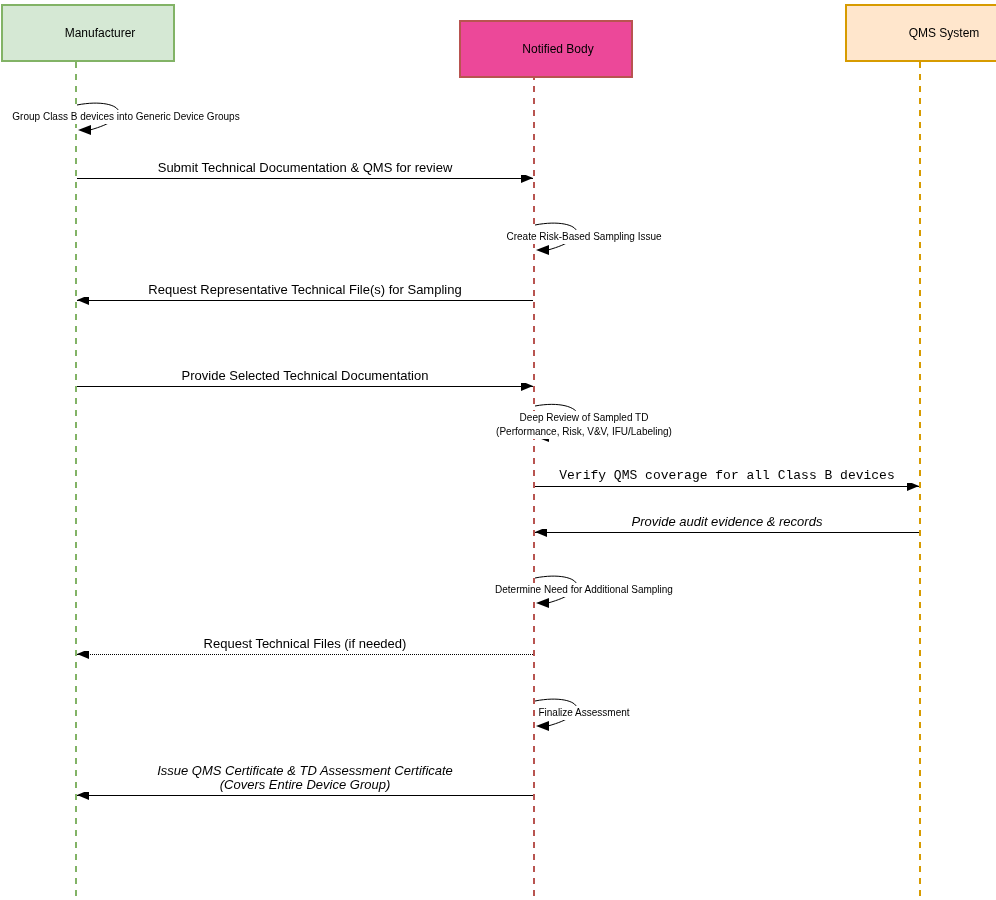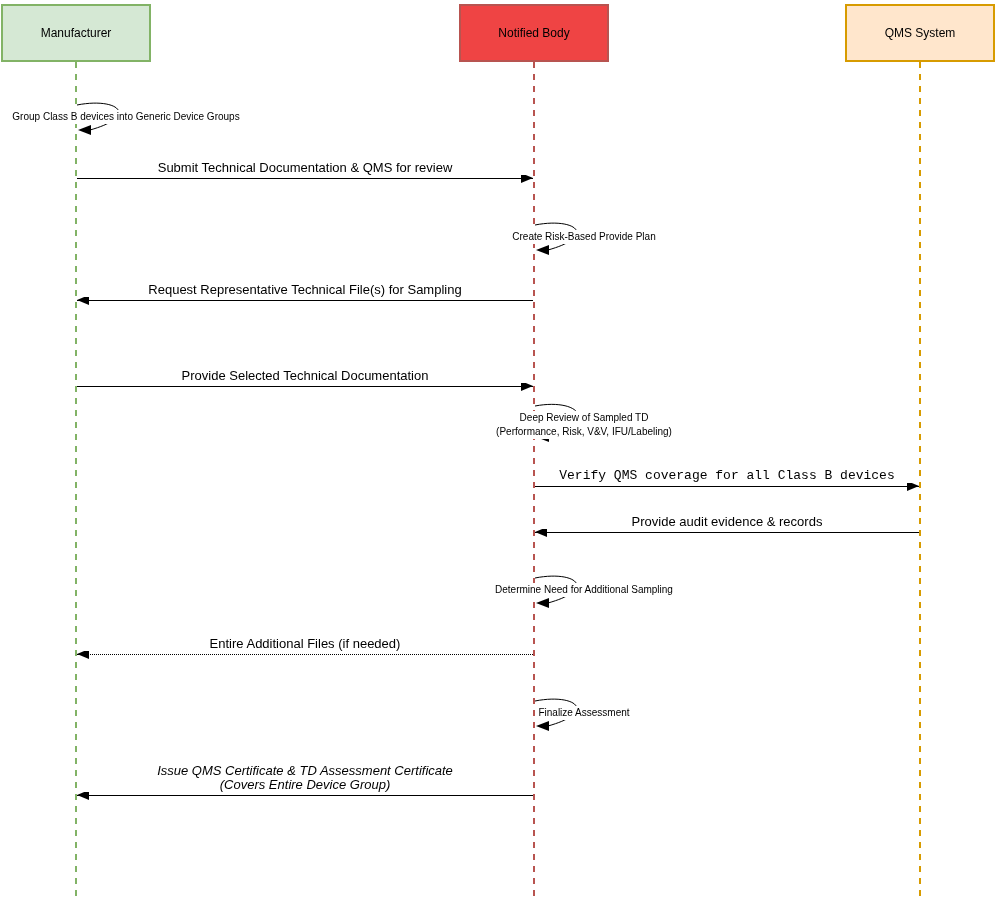--- a/index.html
+++ b/index.html
@@ -1,21 +1,21 @@
 <!DOCTYPE html>
 <html><head>
 <meta charset="utf-8">
 <style>
   html,body{margin:0;padding:0;background:#ffffff;}
   .canvas{position:relative;width:996px;height:900px;background:#fff;overflow:hidden;
           font-family:"Liberation Sans","DejaVu Sans",sans-serif;color:#000;}
   .lifeline{position:absolute;top:62px;bottom:0;width:2px;
             background:repeating-linear-gradient(to bottom,var(--c) 0 6px,transparent 6px 12px);}
   .actor{position:absolute;width:146px;height:54px;border:2px solid #000;background:#eee;
-         display:flex;align-items:center;justify-content:center;font-size:12px;}
+         display:flex;align-items:center;justify-content:center;font-size:12px;padding-left:24px;}
   .msg{position:absolute;font-size:13px;line-height:14px;}
   .msg .lbl{text-align:center;margin-bottom:3px;white-space:pre-line;background:#fff;
             display:block;position:relative;z-index:2;}
   .msg .line{position:relative;height:0;border-top:1px solid #000;}
   .msg .line.dotted{border-top-style:dotted;}
   .msg .line .head{position:absolute;width:0;height:0;top:-6px;
                    border-top:5.5px solid transparent;border-bottom:5.5px solid transparent;}
   .msg .line .head.right{right:0;border-left:12px solid #000;}
   .msg .line .head.left{left:0;border-right:12px solid #000;}
   .selfmsg{position:absolute;width:70px;}
@@ -30,21 +30,21 @@
 
 <div class="canvas">
 
   <div class="lifeline" style="left:75px;--c:#82b366;"></div>
   <div class="lifeline" style="left:533px;--c:#b85450;"></div>
   <div class="lifeline" style="left:919px;--c:#d79b00;"></div>
 
   <div class="actor" style="left: 1px; top: 4px; background: rgb(213, 232, 212); border-color: rgb(130, 179, 102);">
     <span>Manufacturer</span>
   </div>
-  <div class="actor" style="left: 459px; top: 4px; background: #ef4444; border-color: rgb(184, 84, 80); text-align: right;">
+  <div class="actor" style="left: 459px; top: 20px; background: #ec4899; border-color: rgb(184, 84, 80); text-align: right;">
     <span>Notified Body</span>
   </div>
   <div class="actor" style="left: 845px; top: 4px; background: rgb(255, 230, 204); border-color: rgb(215, 155, 0);">
     <span>QMS System</span>
   </div>
 
   <div class="selfmsg" style="left:76px;top:100px;">
     <svg width="64" height="38">
       <path d="M1,5 C42,-3 64,16 14,30" fill="none" stroke="#000" stroke-width="1"></path>
       <polygon points="2,30 15,25 15,35" fill="#000"></polygon>
@@ -57,21 +57,21 @@
     <div class="line">
         <span class="head right"></span>
       </div>
   </div>
 
   <div class="selfmsg" style="left:534px;top:220px;">
     <svg width="64" height="38">
       <path d="M1,5 C42,-3 64,16 14,30" fill="none" stroke="#000" stroke-width="1"></path>
       <polygon points="2,30 15,25 15,35" fill="#000"></polygon>
     </svg>
-    <div class="lbl">Create Risk-Based Provide Plan</div>
+    <div class="lbl">Create Risk-Based Sampling Issue</div>
   </div>
 
   <div class="msg" style="left:77px;top:283px;width:456px;">
     <span class="lbl">Request Representative Technical File(s) for Sampling</span>
     <div class="line">
         <span class="head left"></span>
       </div>
   </div>
 
   <div class="msg" style="left:77px;top:329px;width:456px;margin-top:40px;">
@@ -90,37 +90,37 @@
 (Performance, Risk, V&amp;V, IFU/Labeling)</div>
   </div>
 
   <div class="msg" style="left:535px;top:469px;width:384px;font-family:Liberation Mono, monospace;">
     <span class="lbl">Verify QMS coverage for all Class B devices</span>
     <div class="line">
         <span class="head right"></span>
       </div>
   </div>
 
-  <div class="msg" style="left:535px;top:515px;width:384px;">
+  <div class="msg" style="left:535px;top:515px;width:384px;font-style:italic;">
     <span class="lbl">Provide audit evidence &amp; records</span>
     <div class="line">
         <span class="head left"></span>
       </div>
   </div>
 
   <div class="selfmsg" style="left:534px;top:573px;">
     <svg width="64" height="38">
       <path d="M1,5 C42,-3 64,16 14,30" fill="none" stroke="#000" stroke-width="1"></path>
       <polygon points="2,30 15,25 15,35" fill="#000"></polygon>
     </svg>
     <div class="lbl">Determine Need for Additional Sampling</div>
   </div>
 
   <div class="msg" style="left:77px;top:637px;width:456px;">
-    <span class="lbl">Entire Additional Files (if needed)</span>
+    <span class="lbl">Request Technical Files (if needed)</span>
     <div class="line dotted">
         <span class="head left"></span>
       </div>
   </div>
 
   <div class="selfmsg" style="left:534px;top:696px;">
     <svg width="64" height="38">
       <path d="M1,5 C42,-3 64,16 14,30" fill="none" stroke="#000" stroke-width="1"></path>
       <polygon points="2,30 15,25 15,35" fill="#000"></polygon>
     </svg>

